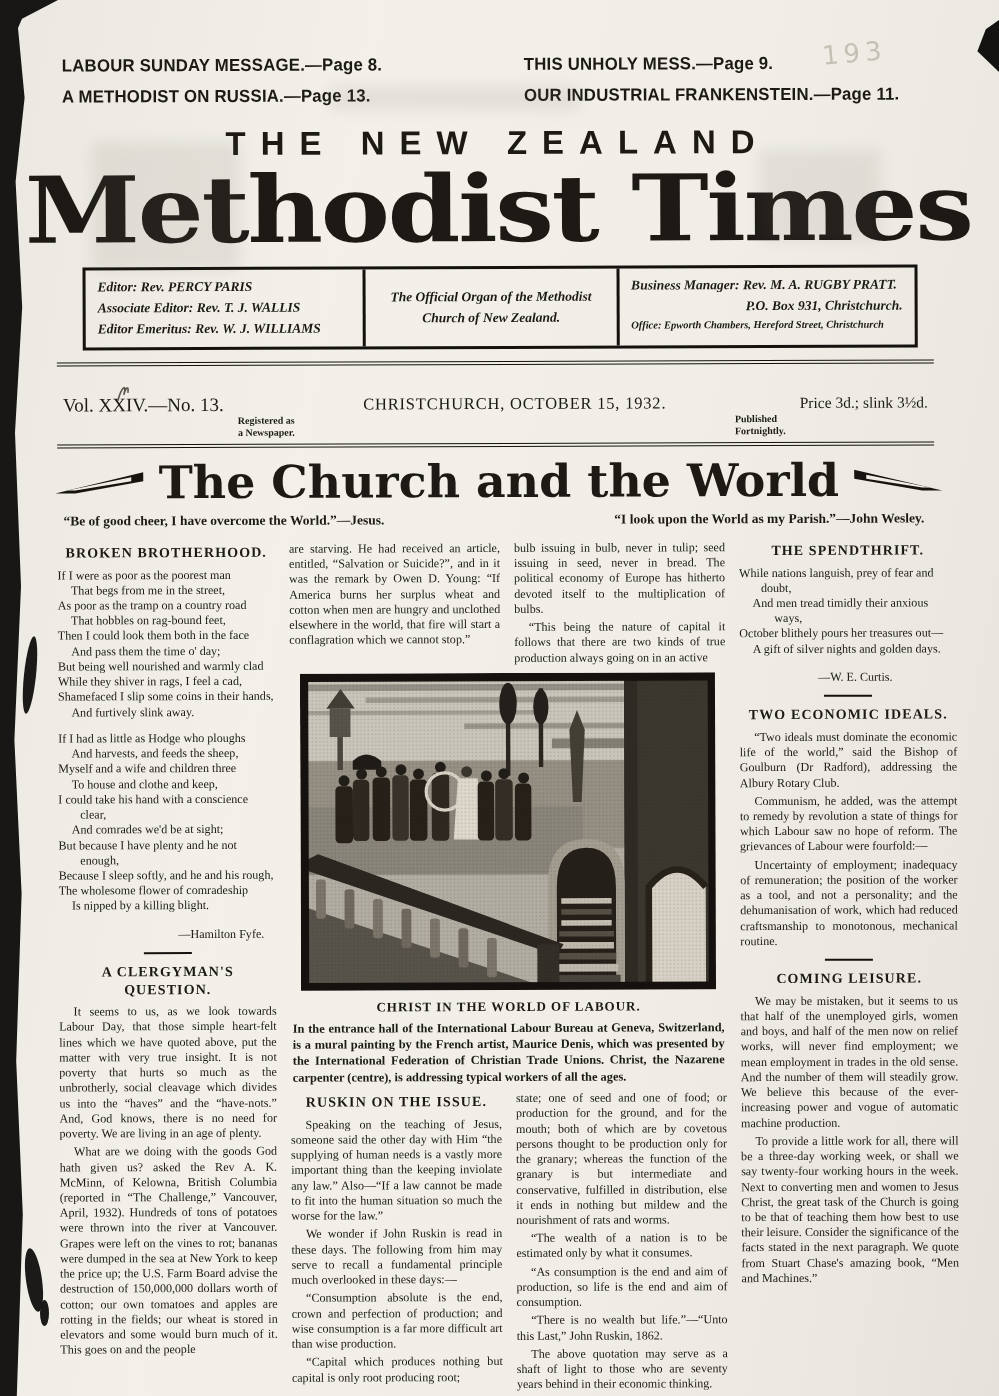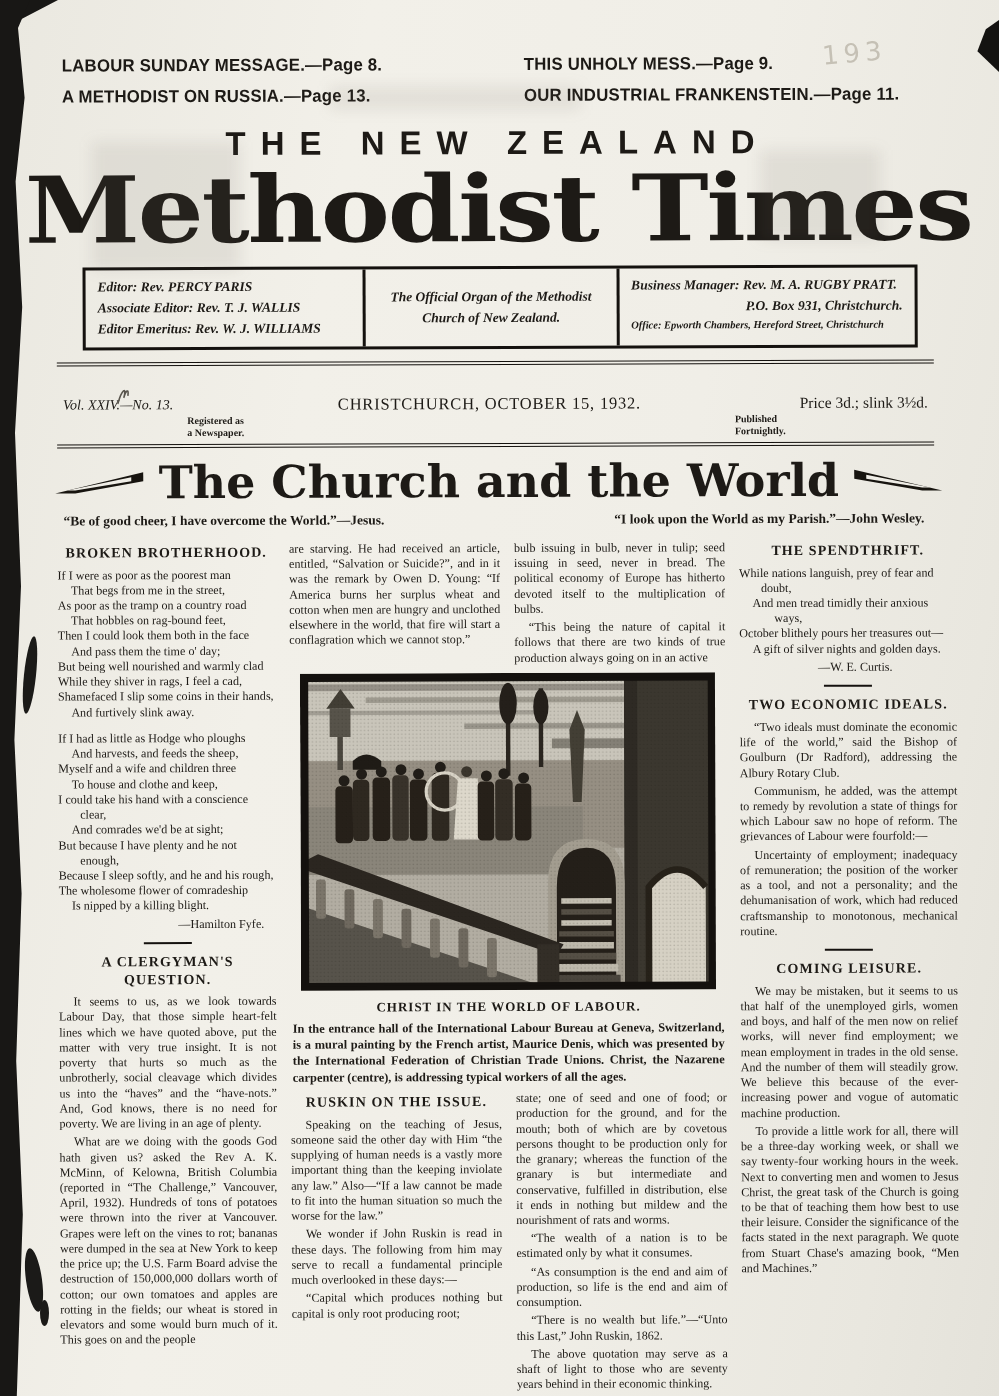--- a/index.html
+++ b/index.html
@@ -46,21 +46,21 @@
   .staff { flex:1.12; }
   .organ { flex:1; border-left:3px solid #14110e; border-right:3px solid #14110e;
     display:flex; align-items:center; justify-content:center; text-align:center; font-size:13.5px; }
   .biz { flex:1.2; }
   .biz .r { text-align:right; }
   .biz .sm { font-size:10.5px; white-space:nowrap; }
 
   
   .dateline { margin:12px 64px 0 58px; border-top:4px double #14110e; border-bottom:4px double #14110e;
     padding:5px 6px; display:flex; align-items:center; gap:14px; }
-  .vol { font-size:14px; white-space:nowrap; position:relative;font-style:italic; }
+  .vol { font-size:19px; white-space:nowrap; position:relative; }
   .pen-mark { position:absolute; left:52px; top:-12px; }
   .stack { font:bold 10px/1.2 "Liberation Serif",serif; white-space:nowrap;margin-top:44px; }
   .place { flex:1; text-align:center; font-size:16.5px; letter-spacing:.8px; white-space:nowrap; }
   .price { font-size:15.5px; white-space:nowrap; }
 
   
   .sec-head { margin-top:12px; position:relative; z-index:2; }
   .sec-title-row { display:flex; align-items:center; justify-content:center; gap:20px; }
   .sec-title { font:bold 45px/1 "DejaVu Serif",serif; letter-spacing:0; transform:scaleX(1.02); }
   .quotes { display:flex; justify-content:space-between; padding:8px 74px 0 64px;
@@ -72,21 +72,21 @@
     font-size:12.1px; line-height:1.26; position:relative; z-index:2; }
   .c1 { grid-area:1/1/4/2; } .c2t { grid-area:1/2/2/3; } .c3t { grid-area:1/3/2/4; }
   .figc { grid-area:2/2/3/4; } .c2b { grid-area:3/2/4/3; } .c3b { grid-area:3/3/4/4; }
   .c4 { grid-area:1/4/4/5; }
   .col-head { font-weight:bold; font-size:14px; text-align:center; letter-spacing:1.1px; margin:2px 0 6px; }
   .para { text-align:justify; margin:0 0 3px; }
   .para.pi { text-indent:1.2em; } .para.pn { text-indent:0; }
   .pline { padding-left:1.8em; text-indent:-1.8em; }
   .pline.v1 { padding-left:2.9em; }
   .pline.gap { height:11px; }
-  .poem-author { text-align:right; padding-right:12px; margin:3px 0 2px; }
+  .poem-author { text-align:right; padding-right:12px; margin:13px 0 2px; }
   .poem-author.inset { text-align:left; padding-left:6.5em; }
   .sec-div { width:48px; border-top:2px solid #14110e; margin:10px auto 9px; }
 
   
   .figc { padding-top:4px; }
   .fig-img { margin:0 10px; }
   .fig-img svg { display:block; width:100%; height:auto; }
   .fig-cap-title { text-align:center; font-weight:bold; font-size:13px; letter-spacing:1px; margin:9px 0 4px; }
   .fig-cap { font-weight:bold; text-align:justify; font-size:12.4px; line-height:1.32; padding:0 2px 6px; }
 </style>
@@ -312,20 +312,21 @@
         </div>
         <div class="fig-cap-title">CHRIST IN THE WORLD OF LABOUR.</div>
         <div class="fig-cap">In the entrance hall of the International Labour Bureau at Geneva, Switzerland, is a mural painting by the French artist, Maurice Denis, which was presented by the International Federation of Christian Trade Unions. Christ, the Nazarene carpenter (centre), is addressing typical workers of all the ages.</div>
       </div>
 
       <div class="c2b">
         <div class="col-head">RUSKIN ON THE ISSUE.</div>
         <div>
             <div class="para pi">Speaking on the teaching of Jesus, someone said the other day with Him “the supplying of human needs is a vastly more important thing than the keeping inviolate any law.” Also—“If a law cannot be made to fit into the human situation so much the worse for the law.”</div>
             <div class="para pi">We wonder if John Ruskin is read in these days. The following from him may serve to recall a fundamental principle much overlooked in these days:—</div>
+            <div class="para pi">“Consumption absolute is the end, crown and perfection of production; and wise consumption is a far more difficult art than wise production.</div>
             <div class="para pi">“Capital which produces nothing but capital is only root producing root;</div>
           </div>
       </div>
 
       <div class="c3b">
           <div class="para pn">state; one of seed and one of food; or production for the ground, and for the mouth; both of which are by covetous persons thought to be production only for the granary; whereas the function of the granary is but intermediate and conservative, fulfilled in distribution, else it ends in nothing but mildew and the nourishment of rats and worms.</div>
           <div class="para pi">“The wealth of a nation is to be estimated only by what it consumes.</div>
           <div class="para pi">“As consumption is the end and aim of production, so life is the end and aim of consumption.</div>
           <div class="para pi">“There is no wealth but life.”—“Unto this Last,” John Ruskin, 1862.</div>
           <div class="para pi">The above quotation may serve as a shaft of light to those who are seventy years behind in their economic thinking.</div>

